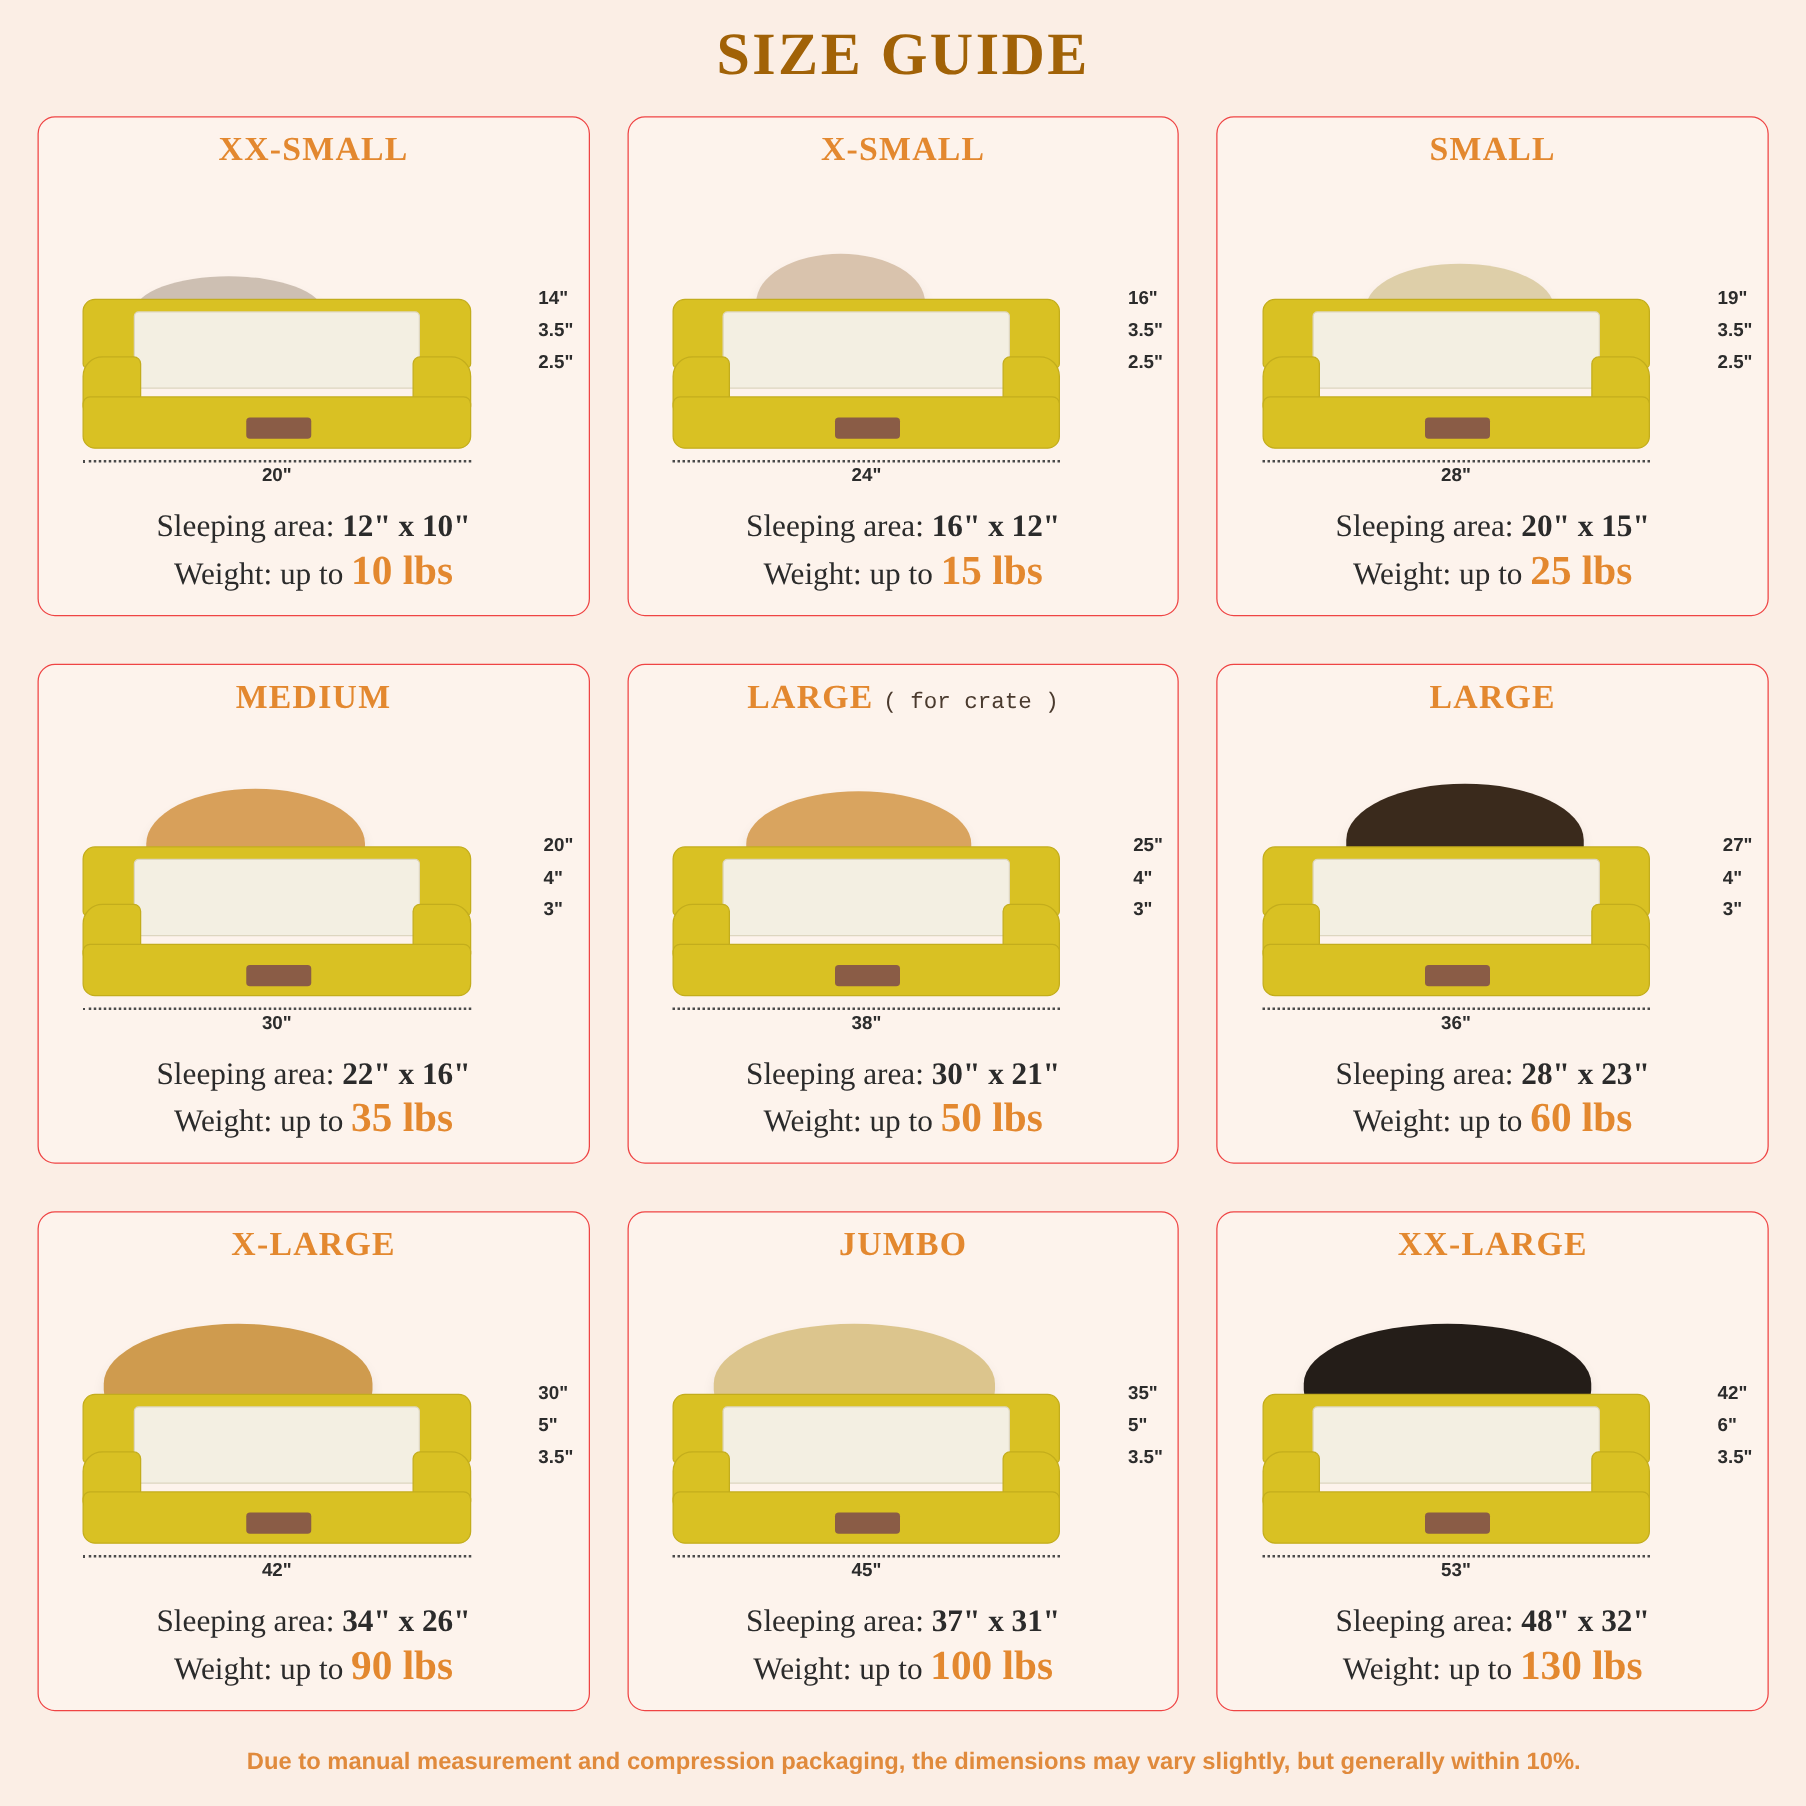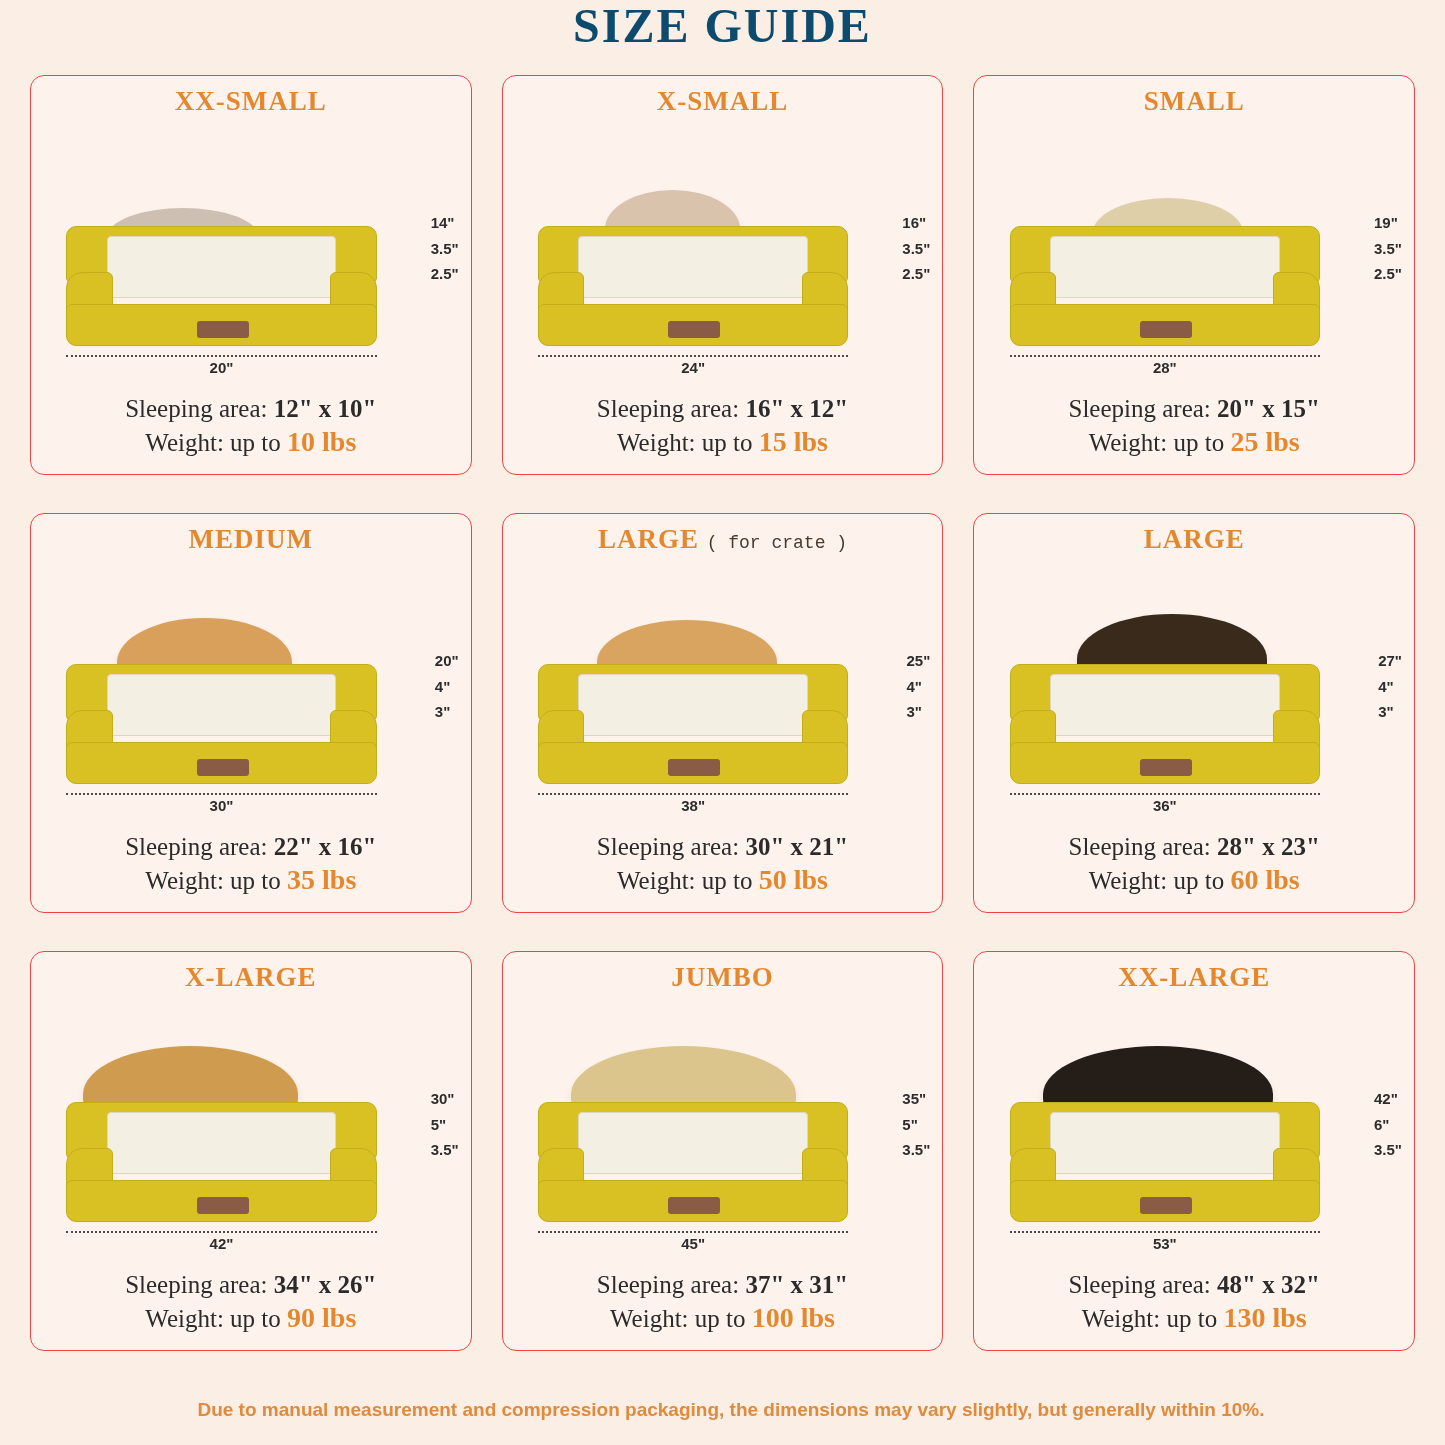--- a/index.html
+++ b/index.html
@@ -17,22 +17,22 @@
     height: 1445px;
     position: relative;
     padding: 0 24px;
   }
   .title {
     text-align: center;
     font-family: "Liberation Serif", serif;
     font-weight: bold;
     font-size: 48px;
     letter-spacing: 2px;
-    color: #0c4a6e;
-    padding-top: 0;
+    color: #a16207;
+    padding-top: 18px;
     line-height: 1.1;
   }
   .subtitle {
     text-align: center;
     font-size: 19.5px;
     font-weight: bold;
     color: #e08a3c;
     margin-top: 18px;
     letter-spacing: 0.1px;
   }
@@ -171,21 +171,21 @@
   }
   .spec-line b { font-weight: bold; }
   .weight {
     font-family: "Liberation Serif", serif;
     font-size: 25px;
     color: #2b2b2b;
   }
   .weight .big {
     color: #e3882f;
     font-weight: bold;
-    font-size: 28px;
+    font-size: 33px;
   }
   .footer {
     position: absolute;
     left: 17px; right: 0;
     bottom: 24px;
     text-align: center;
     font-size: 19px;
     font-weight: bold;
     color: #e08a3c;
   }

